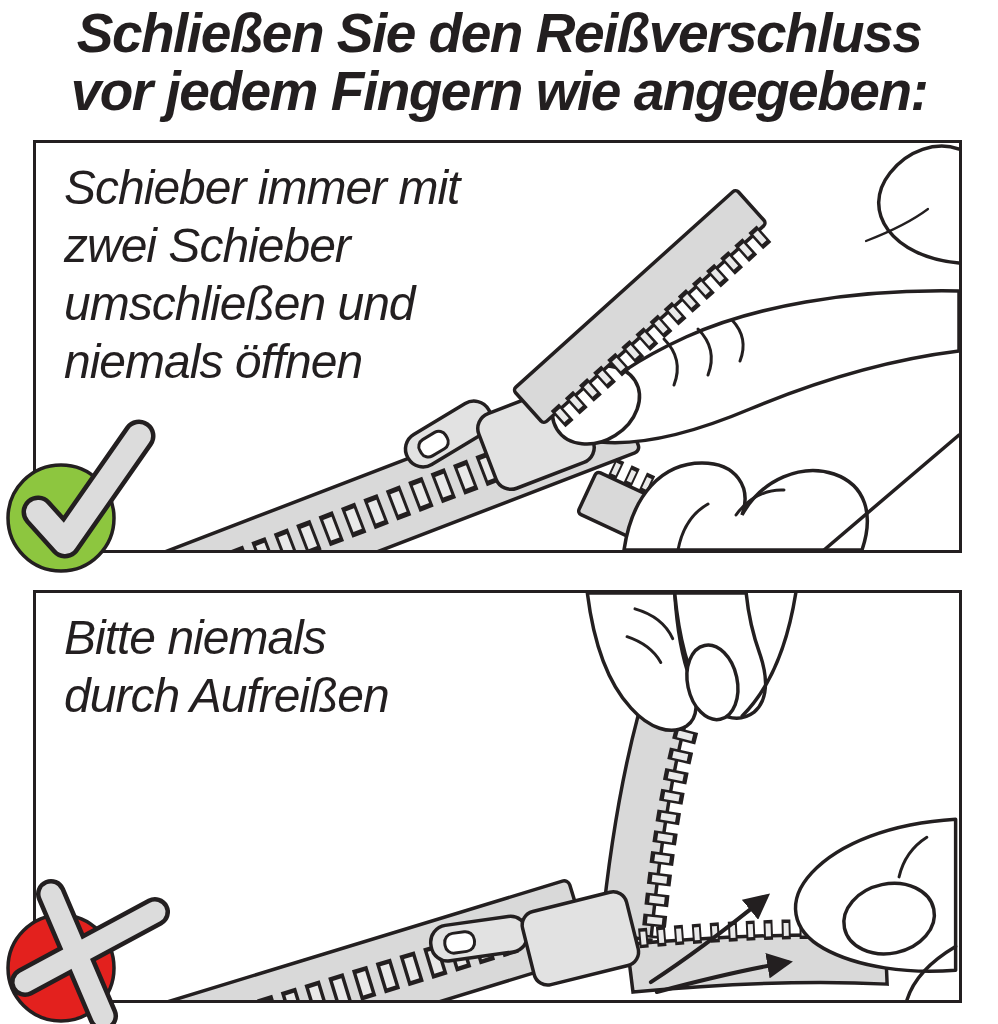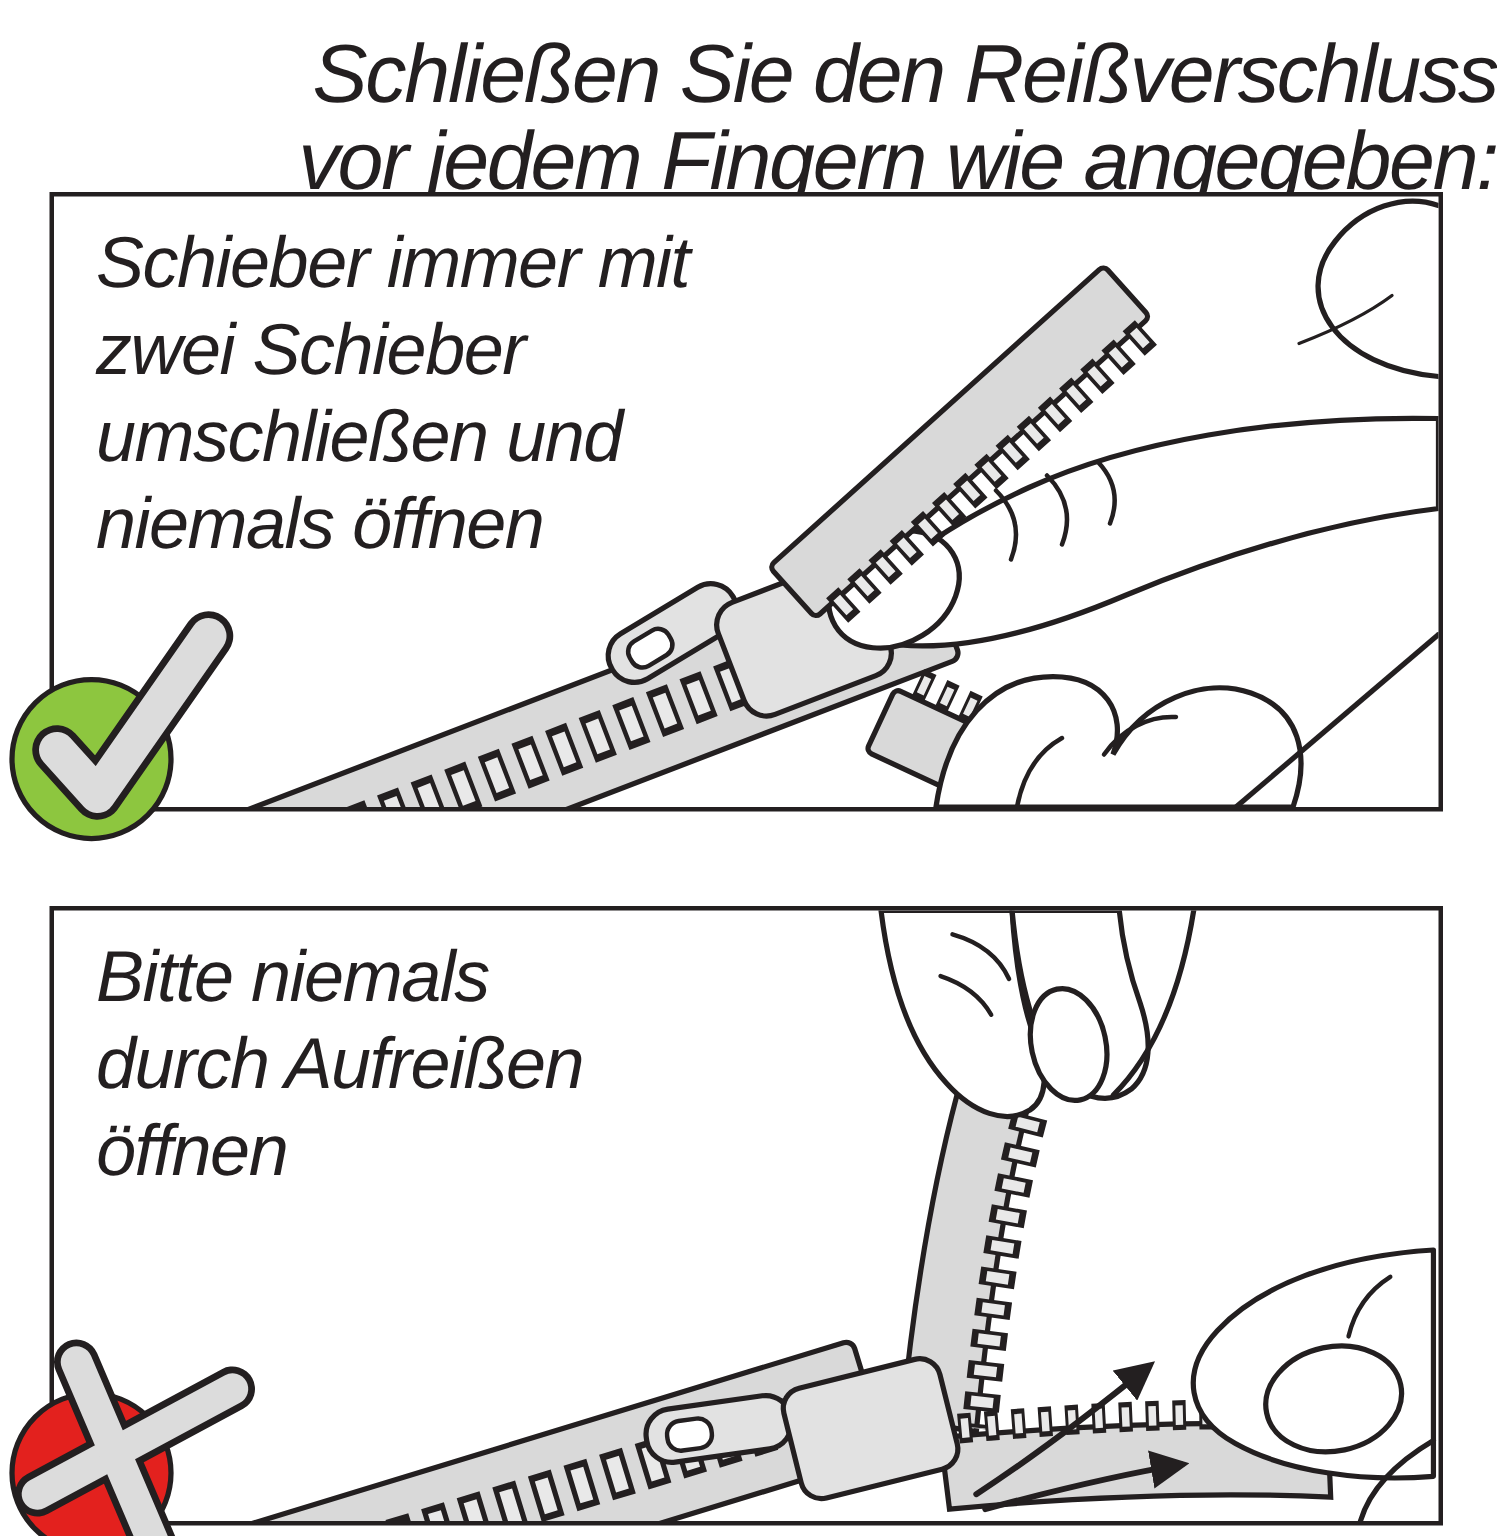--- a/index.html
+++ b/index.html
@@ -2,30 +2,31 @@
 <html><head>
 <meta charset="utf-8">
 <style>
   html, body { margin:0; padding:0; }
   body {
     width:998px; height:1024px; position:relative; overflow:hidden;
     background:#ffffff; color:#231f20;
     font-family:"Liberation Sans", sans-serif;
   }
   .heading {
-    padding-top:20px; text-align:right;
+    padding-top:4px; text-align:center;
     font-style:italic; font-size:55px; line-height:58px; letter-spacing:-1.5px;
     white-space:nowrap;
+    font-weight:bold;
   }
   .panel {
     position:absolute; left:33px; width:929px; height:413px;
     box-sizing:border-box; border:3px solid #231f20; background:#ffffff;
   }
-  #panel-correct { top:128px; }
-  #panel-wrong   { top:604px; }
+  #panel-correct { top:140px; }
+  #panel-wrong   { top:590px; }
   .illu {
     position:absolute; left:0; top:0; width:100%; height:100%;
     display:block;
   }
   .panel-text {
     position:absolute; top:16px; left:28px; z-index:2;
     font-style:italic; font-size:48px; line-height:58px; letter-spacing:-1px;
     white-space:nowrap;
   }
   .badge {
@@ -163,21 +164,20 @@
 
       <g fill="none" stroke="#231f20" stroke-width="4" stroke-linecap="round">
         <path d="M 616 392 C 662 362 700 332 732 306" marker-end="url(#ah)"></path>
         <path d="M 622 402 C 674 388 718 378 754 372" marker-end="url(#ah)"></path>
       </g>
     </svg>
 
     <div class="panel-text">
       <div>Bitte niemals</div>
       <div>durch Aufreißen</div>
-      <div>öffnen</div>
     </div>
 
     <svg class="badge" viewBox="0 0 190 170" aria-hidden="true">
       <circle cx="60" cy="98" r="53" stroke="#231f20" stroke-width="3.5" fill="#e3211e"></circle>
       <path d="M 24 112 L 154 42" fill="none" stroke="#231f20" stroke-width="30" stroke-linecap="round"></path>
       <path d="M 50 24 L 102 146" fill="none" stroke="#231f20" stroke-width="30" stroke-linecap="round"></path>
       <path d="M 24 112 L 154 42" fill="none" stroke="#dcdcdc" stroke-width="21" stroke-linecap="round"></path>
       <path d="M 50 24 L 102 146" fill="none" stroke="#dcdcdc" stroke-width="21" stroke-linecap="round"></path>
     </svg>
   </section>

